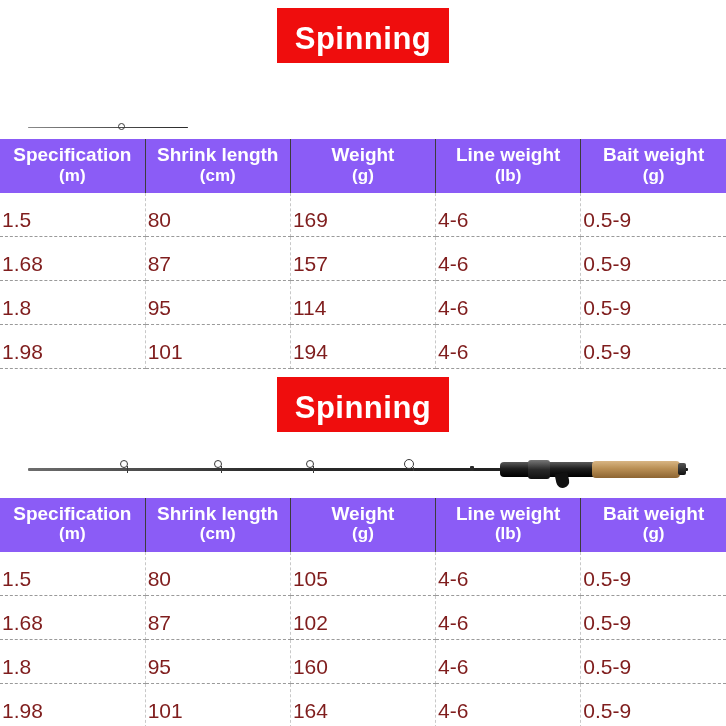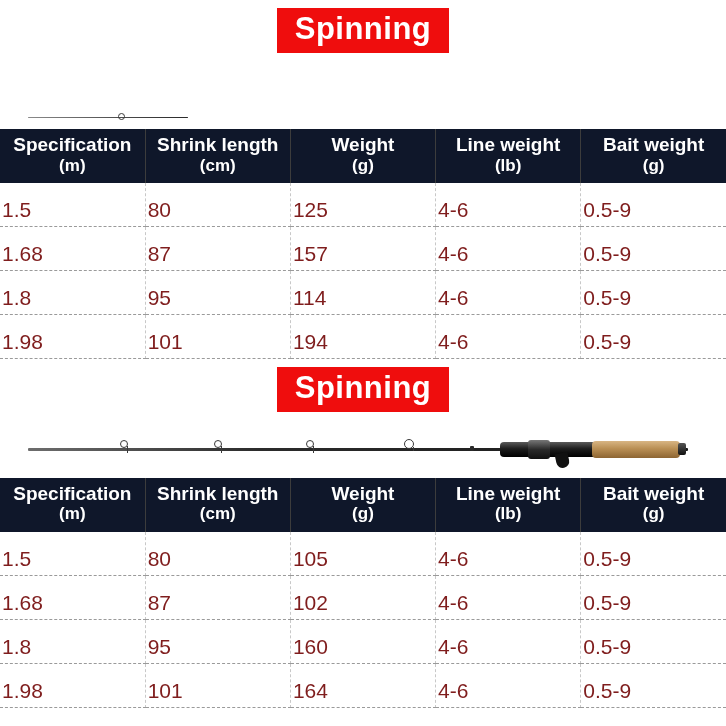--- a/index.html
+++ b/index.html
@@ -30,21 +30,21 @@
     justify-content: center;
     align-items: center;
   }
   .title-badge {
     background: #ef0d0d;
     color: #ffffff;
     font-weight: bold;
     font-size: 31px;
     line-height: 1;
     letter-spacing: 0.5px;
-    padding: 5px 18px 9px 18px;
+    padding: 15px 18px 9px 18px;
     font-family: "Liberation Sans", sans-serif;
   }
 
   
   .rod-area {
     position: relative;
     width: 726px;
     height: 72px;
     background: #ffffff;
     overflow: hidden;
@@ -113,21 +113,21 @@
     border-radius: 1px;
   }
 
   
   table.spec {
     width: 726px;
     border-collapse: collapse;
     table-layout: fixed;
   }
   table.spec thead th {
-    background: #0f172a;
+    background: #8b5cf6;
     color: #ffffff;
     font-weight: bold;
     font-size: 19px;
     line-height: 1.08;
     padding: 6px 2px 8px 2px;
     text-align: center;
     border-right: 1px solid #3c3c3c;
     vertical-align: top;
   }
   table.spec thead th:last-child { border-right: none; }
@@ -197,21 +197,21 @@
           <th>
             <span>Bait weight</span>
             <span class="th-unit">(g)</span>
           </th>
         </tr>
       </thead>
       <tbody>
         <tr>
           <td>1.5</td>
           <td>80</td>
-          <td>125</td>
+          <td>169</td>
           <td>4-6</td>
           <td>0.5-9</td>
         </tr>
         <tr>
           <td>1.68</td>
           <td>87</td>
           <td>157</td>
           <td>4-6</td>
           <td>0.5-9</td>
         </tr>

